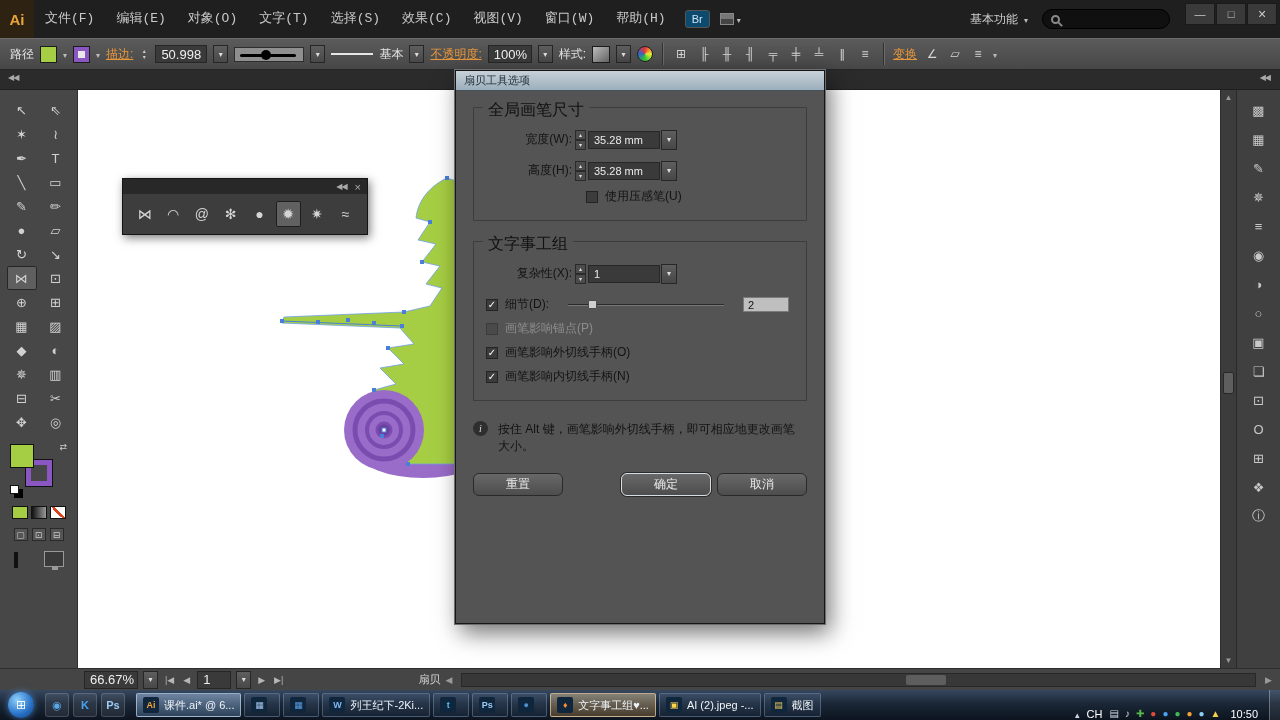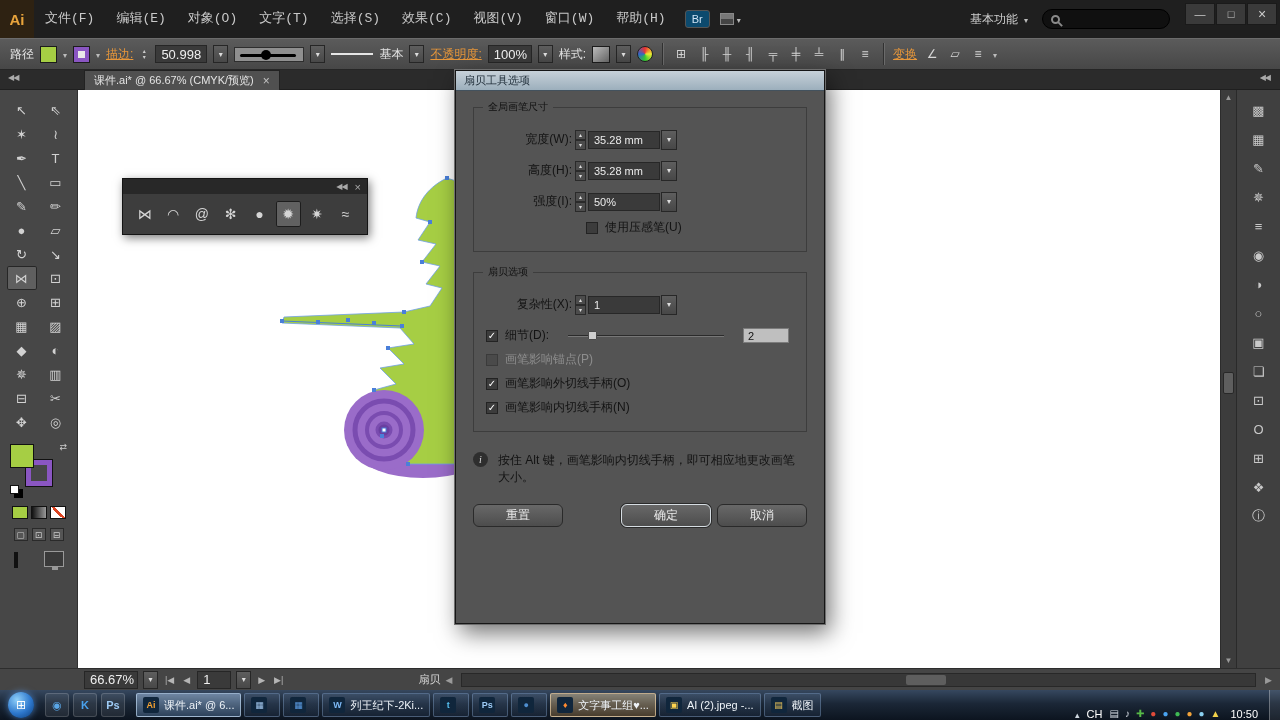--- a/index.html
+++ b/index.html
@@ -112,21 +112,21 @@
   .tool-name{margin-left:128px;color:#d8d8d8;}
   .hscroll{flex:1;height:14px;background:#383838;border:1px solid #282828;position:relative;margin:0 4px;}
   .hs-thumb{position:absolute;left:56%;width:40px;top:1px;bottom:1px;background:#5e5e5e;border-radius:2px;}
   .hsa{color:#9a9a9a;font-size:9px;}
 
   
   .dialog{position:absolute;left:455px;top:70px;width:370px;height:554px;background:#545454;border:1px solid #161616;box-shadow:0 0 0 1px #6e6e6e,5px 9px 22px rgba(0,0,0,.55);z-index:10;}
   .dlg-title{height:20px;background:linear-gradient(#c7d1d9,#9cafbc);color:#1c2a35;font-size:11px;display:flex;align-items:center;padding:0 8px;border-bottom:1px solid #43525e;}
   .dlg-body{padding:16px 17px 0;color:#131313;}
   .group{border:1px solid #3d3d3d;position:relative;padding:16px 12px 8px;margin-bottom:20px;}
-  .group-title{position:absolute;top:-8px;left:9px;background:#545454;padding:0 5px;font-size:10px;color:#111;}
+  .group-title{position:absolute;top:-8px;left:9px;background:#545454;padding:0 5px;font-size:16px;color:#111;}
   .drow{display:flex;align-items:center;height:31px;}
   .dlabel{width:86px;text-align:right;margin-right:3px;color:#131313;}
   .stepperv{display:flex;flex-direction:column;width:11px;margin-right:2px;}
   .stepperv i{font-style:normal;font-size:6px;line-height:8px;text-align:center;background:#4c4c4c;border:1px solid #2a2a2a;color:#ddd;}
   .stepperv i.up::after{content:"▴";}
   .stepperv i.dn::after{content:"▾";}
   .dfield{width:72px;height:18px;background:#3a3a3a;border:1px solid #272727;color:#ebebeb;font-size:11px;display:flex;align-items:center;padding:0 5px;}
   .ddrop{width:16px;height:20px;background:linear-gradient(#5e5e5e,#474747);border:1px solid #272727;margin-left:1px;display:flex;align-items:center;justify-content:center;}
   .ddrop::after{content:"▾";font-size:8px;color:#ddd;}
   .cbrow{display:flex;align-items:center;gap:7px;margin:7px 0;}
@@ -247,24 +247,20 @@
 
     <span class="icon-btn">∠</span>
         <span class="icon-btn">▱</span>
         <span class="icon-btn">≡</span>
       </span>
     <span class="caret"></span>
   </div>
 
   <div class="tabrow">
     <span class="collapse l"></span>
-    <div class="doc-tab">
-      <span>课件.ai* @ 66.67% (CMYK/预览)</span>
-      <span class="tab-close"></span>
-    </div>
     <span class="collapse r"></span>
   </div>
 
   <div class="tools-panel">
     <div class="tools-grid">
 
     <span class="tool">↖</span>
         <span class="tool">⇖</span>
         <span class="tool">✶</span>
         <span class="tool">≀</span>
@@ -409,38 +405,29 @@
               <span class="dlabel">高度(H):</span>
               <span class="stepperv">
                 <i class="up"></i>
                 <i class="dn"></i>
               </span>
               <span class="dfield">35.28 mm</span>
               <span class="ddrop"></span>
             </div>
 
 
-            <div class="drow">
-              <span class="dlabel">强度(I):</span>
-              <span class="stepperv">
-                <i class="up"></i>
-                <i class="dn"></i>
-              </span>
-              <span class="dfield">50%</span>
-              <span class="ddrop"></span>
-            </div>
           </div>
         <div class="cbrow pressure">
           <span class="cb"></span>
           <span class="cblabel">使用压感笔(U)</span>
         </div>
       </div>
 
       <div class="group">
-        <span class="group-title">扇贝选项</span>
+        <span class="group-title">文字事工组</span>
         <div class="drow">
           <span class="dlabel">复杂性(X):</span>
           <span class="stepperv">
               <i class="up"></i>
               <i class="dn"></i>
             </span>
           <span class="dfield">1</span>
           <span class="ddrop"></span>
         </div>
         <div class="cbrow checked">
@@ -466,21 +453,21 @@
             <div class="cbrow checked">
               <span class="cb"></span>
               <span class="cblabel">画笔影响内切线手柄(N)</span>
             </div>
           </div>
       </div>
 
 
       <div class="info-row">
         <span class="info-ic">i</span>
-        <span class="info-text">按住 Alt 键，画笔影响内切线手柄，即可相应地更改画笔大小。</span>
+        <span class="info-text">按住 Alt 键，画笔影响外切线手柄，即可相应地更改画笔大小。</span>
       </div>
 
       <div class="btnrow">
         <span class="btn">重置</span>
         <span class="btn ok">确定</span>
         <span class="btn cancel">取消</span>
       </div>
     </div>
   </div>
 

